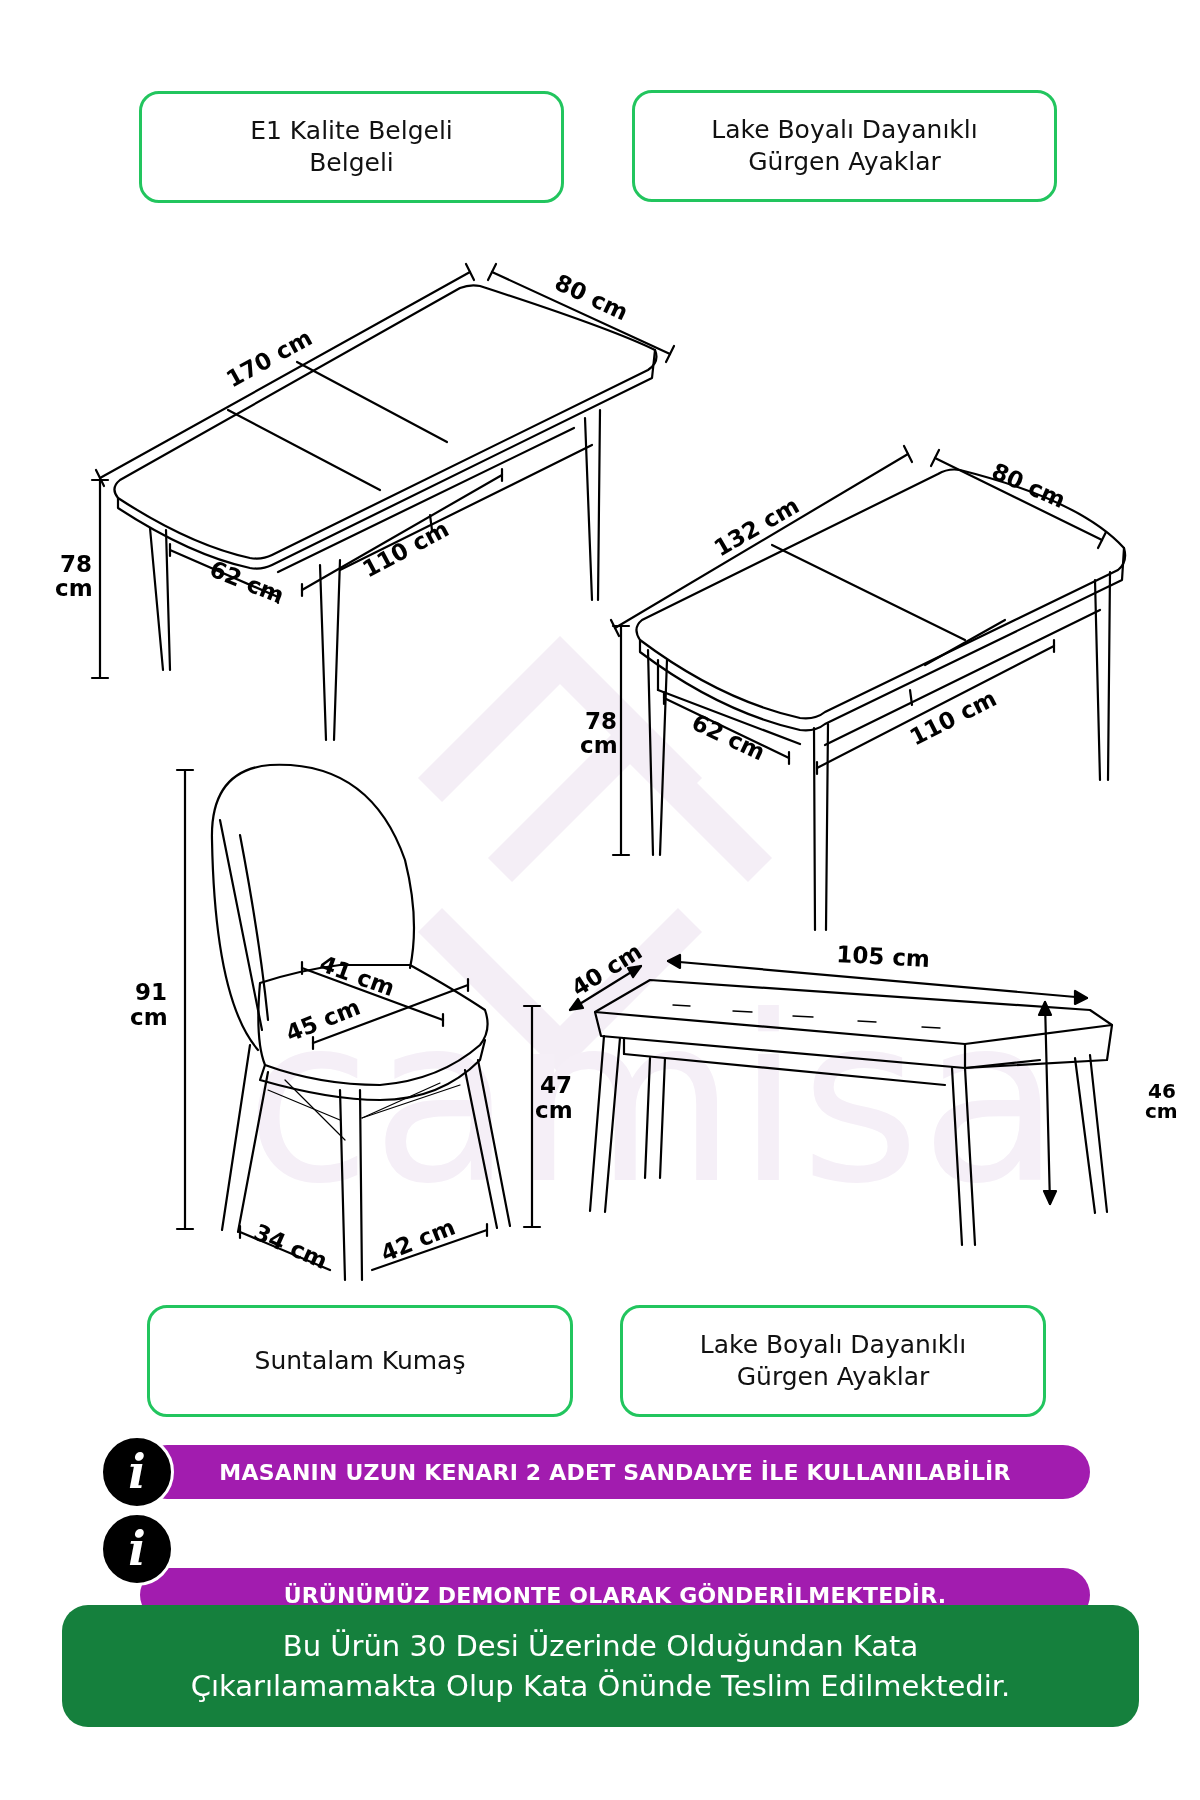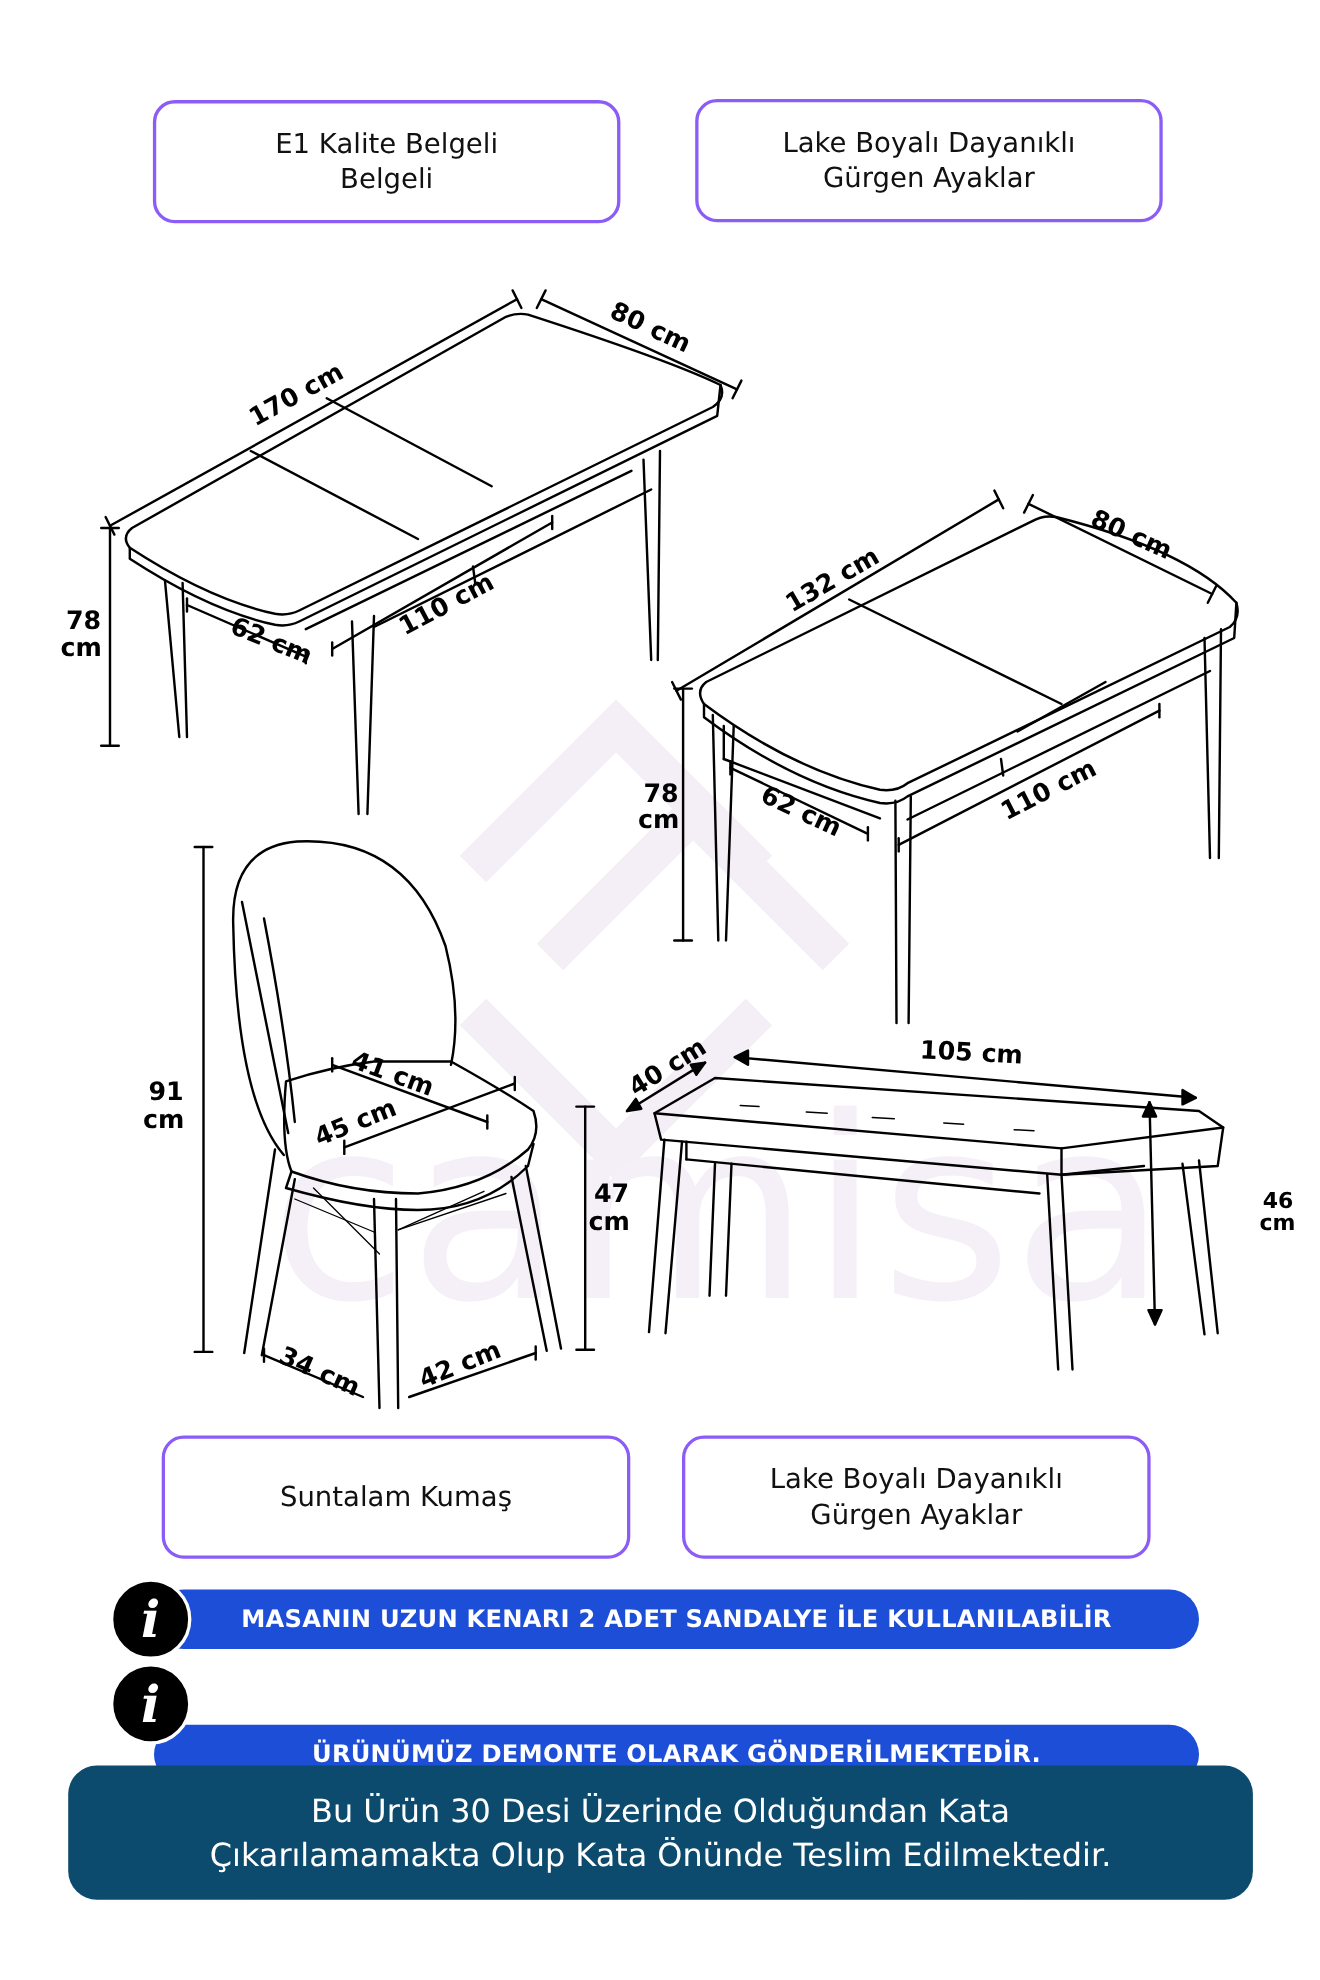--- a/index.html
+++ b/index.html
@@ -2,42 +2,42 @@
 <html><head>
 <meta charset="utf-8">
 <style>
   html, body { margin: 0; padding: 0; }
   body {
     width: 1200px; height: 1800px; position: relative; overflow: hidden;
     background: #ffffff; font-family: "DejaVu Sans", "Liberation Sans", sans-serif; color: #000;
   }
   .feature-box {
     position: absolute; box-sizing: border-box;
-    border: 3px solid #8b5cf6; border-radius: 20px; background: #fff;
+    border: 3px solid #22c55e; border-radius: 20px; background: #fff;
     display: flex; flex-direction: column; align-items: center; justify-content: center;
     text-align: center; font-size: 25px; line-height: 32px; color: #111;
   }
   .feature-box span { display: block; }
   .watermark { position: absolute; pointer-events: none; }
   svg.drawing { position: absolute; left: 0; top: 0; }
   .dim { font-family: "DejaVu Sans", sans-serif; font-weight: bold; font-size: 23px; fill: #000; }
   .info-bar {
-    position: absolute; left: 140px; width: 950px; height: 54px; background: #1d4ed8;
+    position: absolute; left: 140px; width: 950px; height: 54px; background: #a21caf;
     border-radius: 27px; color: #fff; font-weight: bold; font-size: 22px;
     display: flex; align-items: center; justify-content: center; letter-spacing: 0.2px;
   }
   .info-icon {
     position: absolute; left: 100px; width: 74px; height: 74px; border-radius: 50%;
     background: #000; border: 3px solid #fff; box-sizing: border-box;
     display: flex; align-items: center; justify-content: center;
     color: #fff; font-family: "DejaVu Serif", serif; font-style: italic; font-weight: bold; font-size: 46px;
   }
   .notice {
     position: absolute; left: 62px; top: 1605px; width: 1077px; height: 122px;
-    background: #0c4a6e; border-radius: 26px; color: #fff; text-align: center;
+    background: #15803d; border-radius: 26px; color: #fff; text-align: center;
     display: flex; flex-direction: column; justify-content: center;
     font-size: 29px; line-height: 40px;
   }
 </style>
 </head>
 <body>
 
 <svg class="watermark" width="1200" height="1800" viewBox="0 0 1200 1800">
   <g fill="none" stroke="#f4eef6" stroke-width="34">
     <polyline points="430,790 560,660 690,790"></polyline>

